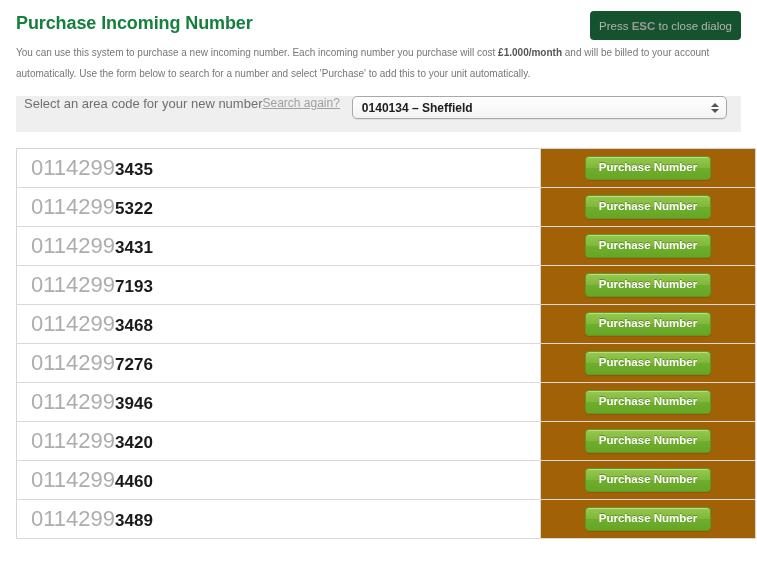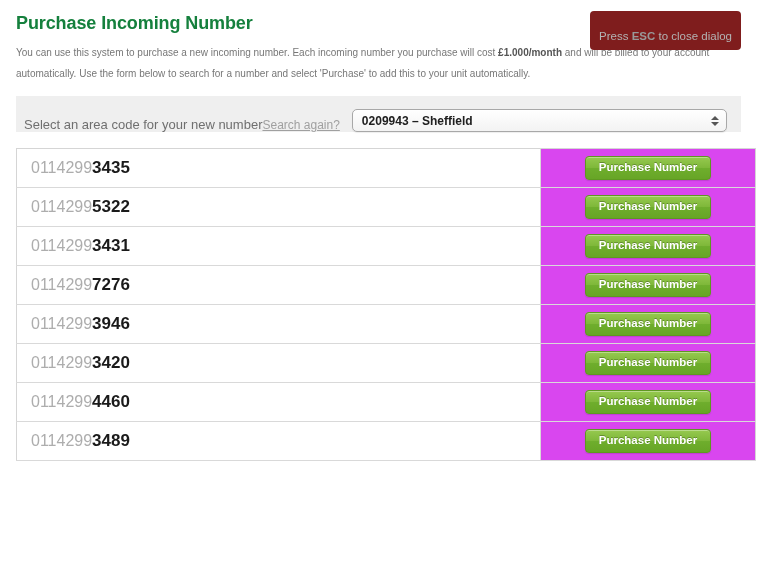--- a/index.html
+++ b/index.html
@@ -35,25 +35,25 @@
     font-size: 18px;
     font-weight: bold;
     color: #15803d;
     letter-spacing: -0.1px;
     line-height: 22px;
   }
   .esc-badge {
     position: absolute;
     top: 11px;
     right: 16px;
-    background: #7f1d1d;
+    background: #14532d;
     color: #b3b3b3;
     font-size: 11.5px;
     line-height: 1;
-    padding: 20px 9px 7px 9px;
+    padding: 10px 9px 7px 9px;
     border-radius: 4px;
     white-space: nowrap;
   }
   .esc-badge b {
     color: #999999;
     font-weight: bold;
   }
 
   
   .dialog-desc {
@@ -67,21 +67,21 @@
     color: #555555;
     font-weight: bold;
   }
 
   
   .form-row {
     margin: 12px 16px 0 16px;
     background: #efefef;
     height: 36px;
     display: flex;
-    align-items: flex-end;
+    align-items: flex-start;
     padding: 0 14px 0 8px;
     box-sizing: border-box;
   }
   .form-label {
     font-size: 13px;
     color: #6f6f6f;
     white-space: nowrap;
   }
   .search-again-link {
     font-size: 12px;
@@ -153,26 +153,26 @@
     padding: 0;
     vertical-align: middle;
   }
   td.number-cell {
     background: #ffffff;
     padding-left: 14px;
     border-right: 1px solid #d9d9d9;
     width: 509px;
   }
   td.action-cell {
-    background: #d946ef;
+    background: #a16207;
     text-align: center;
     width: 214px;
   }
   .number-prefix {
-    font-size: 16px;
+    font-size: 22px;
     color: #adadad;
     font-weight: normal;
   }
   .number-suffix {
     font-size: 17px;
     color: #1a1a1a;
     font-weight: bold;
   }
 
   .purchase-btn {
@@ -201,21 +201,21 @@
     <h1 class="dialog-title">Purchase Incoming Number</h1>
     <div class="esc-badge"><span>Press </span><b>ESC</b><span> to close dialog</span></div>
   </div>
 
   <p class="dialog-desc"><span>You can use this system to purchase a new incoming number. Each incoming number you purchase will cost </span><b>£1.000/month</b><span> and will be billed to your account automatically. Use the form below to search for a number and select 'Purchase' to add this to your unit automatically.</span></p>
 
   <div class="form-row">
     <span class="form-label">Select an area code for your new number</span>
     <a class="search-again-link">Search again?</a>
     <div class="areacode-select">
-      <span class="areacode-select-value">0209943 – Sheffield</span>
+      <span class="areacode-select-value">0140134 – Sheffield</span>
       <span class="stepper">
         <i class="up"></i>
           <i class="down"></i>
       </span>
     </div>
   </div>
 
   <table class="results-table">
     <tbody>
       <tr>
@@ -237,20 +237,36 @@
       <tr>
         <td class="number-cell">
           <span class="number-prefix">0114299</span><span class="number-suffix">3431</span>
         </td>
         <td class="action-cell">
           <button class="purchase-btn">Purchase Number</button>
         </td>
       </tr>
       <tr>
         <td class="number-cell">
+          <span class="number-prefix">0114299</span><span class="number-suffix">7193</span>
+        </td>
+        <td class="action-cell">
+          <button class="purchase-btn">Purchase Number</button>
+        </td>
+      </tr>
+      <tr>
+        <td class="number-cell">
+          <span class="number-prefix">0114299</span><span class="number-suffix">3468</span>
+        </td>
+        <td class="action-cell">
+          <button class="purchase-btn">Purchase Number</button>
+        </td>
+      </tr>
+      <tr>
+        <td class="number-cell">
           <span class="number-prefix">0114299</span><span class="number-suffix">7276</span>
         </td>
         <td class="action-cell">
           <button class="purchase-btn">Purchase Number</button>
         </td>
       </tr>
       <tr>
         <td class="number-cell">
           <span class="number-prefix">0114299</span><span class="number-suffix">3946</span>
         </td>

